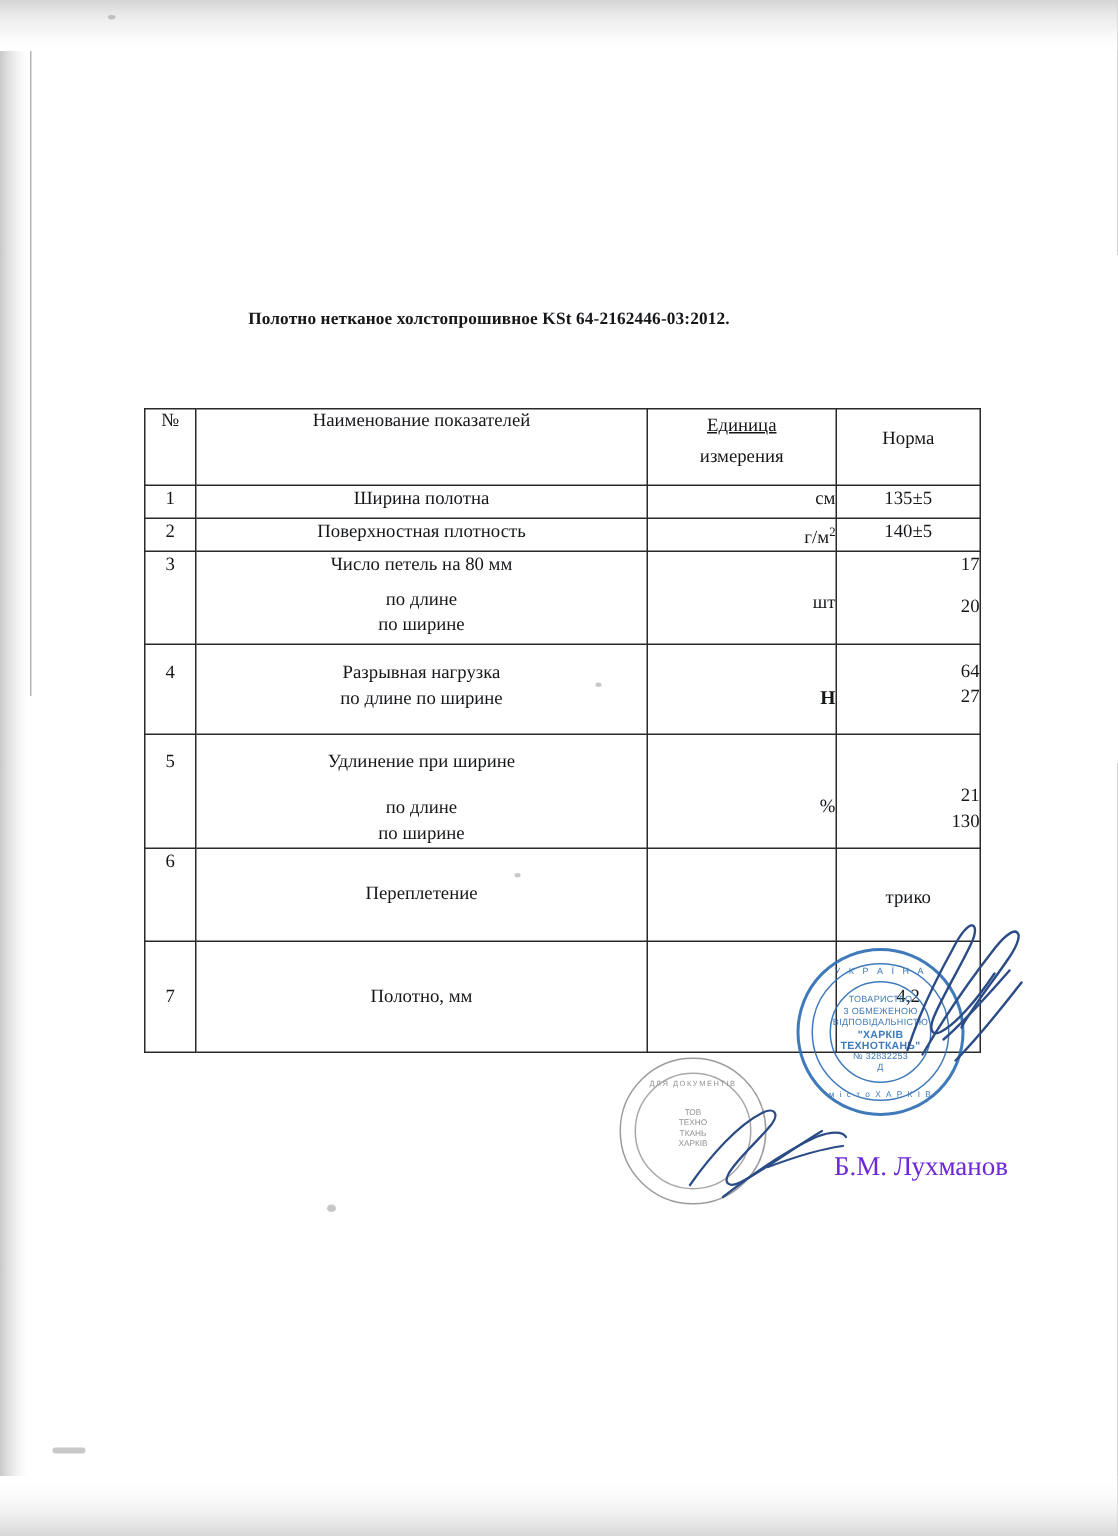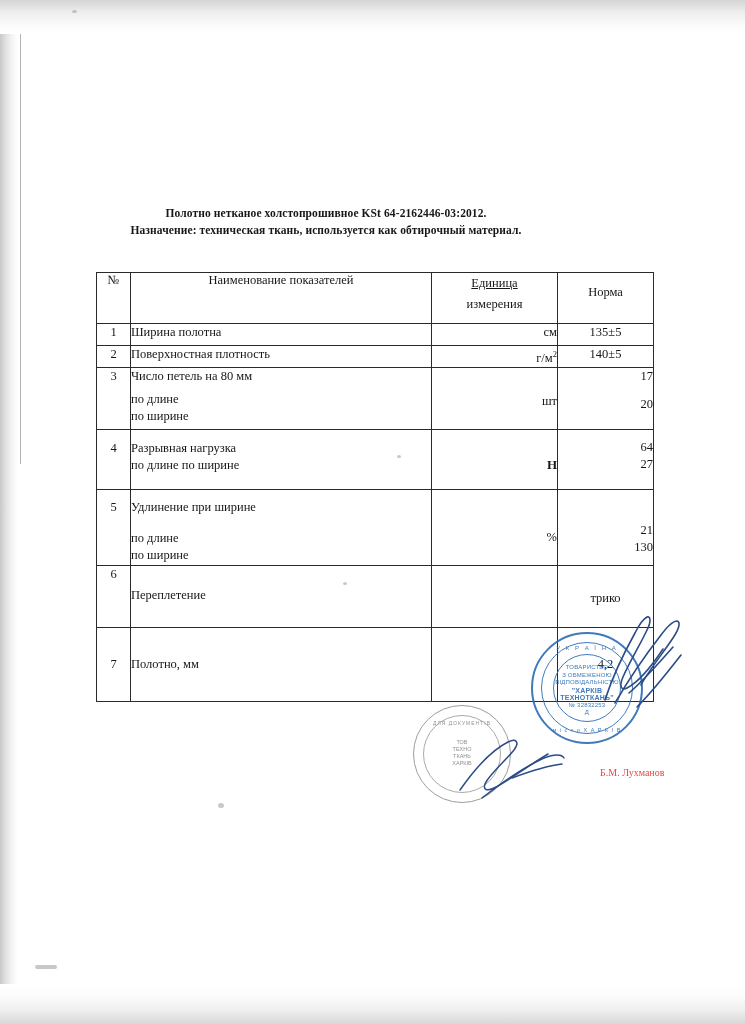--- a/index.html
+++ b/index.html
@@ -75,21 +75,21 @@
     table-layout: fixed;
     color: #15171a;
   }
   table.spec td, table.spec th {
     border: 1px solid #2a2a2a;
     font-weight: normal;
     vertical-align: top;
     padding: 0;
   }
   .c-num   { width: 33px;  text-align: center; }
-  .c-name  { width: 300px; text-align: left; }
+  .c-name  { width: 300px; text-align: center; }
   .c-unit  { width: 125px; text-align: right; }
   .c-norm  { width: 95px;  text-align: center; }
 
   .hdr td {
     height: 50px;
     vertical-align: middle;
     font-size: 12.5px;
     text-align: center;
   }
   .hdr .c-name { text-align: center; }
@@ -114,24 +114,23 @@
 
   .bold-n { font-weight: bold; font-size: 13px; }
 
   .norm-stack { display: block; line-height: 17px; text-align: right; }
 
   
   .sign-name {
     position: absolute;
     left: 556px;
     top: 767px;
-    font-size: 10px;
-    color: #ef4444;
+    font-size: 18px;
+    color: #6d28d9;
     white-space: nowrap;
-    margin-left: 44px;
   }
 
   
   .stamp-blue {
     position: absolute;
     left: 531px;
     top: 632px;
     width: 108px;
     height: 108px;
     border-radius: 50%;
@@ -232,21 +231,20 @@
   <div class="scan-line-v"></div>
 
   <div class="speck" style="left:72px;top:10px;width:5px;height:3px;"></div>
   <div class="speck" style="left:343px;top:582px;width:4px;height:3px;"></div>
   <div class="speck" style="left:218px;top:803px;width:6px;height:5px;"></div>
   <div class="speck" style="left:397px;top:455px;width:4px;height:3px;"></div>
   <div class="speck" style="left:35px;top:965px;width:22px;height:4px;border-radius:2px;"></div>
 
   <div class="doc-heading">
     <div>Полотно нетканое холстопрошивное KSt 64-2162446-03:2012.</div>
-    <div>Назначение: техническая ткань, используется как обтирочный материал.</div>
   </div>
 
   <table class="spec">
     <tbody>
       <tr class="hdr">
         <td class="c-num">№</td>
         <td class="c-name">Наименование показателей</td>
         <td class="c-unit">
           <span class="hdr-unit-l1">Единица</span>
           <span class="hdr-unit-l2">измерения</span>

